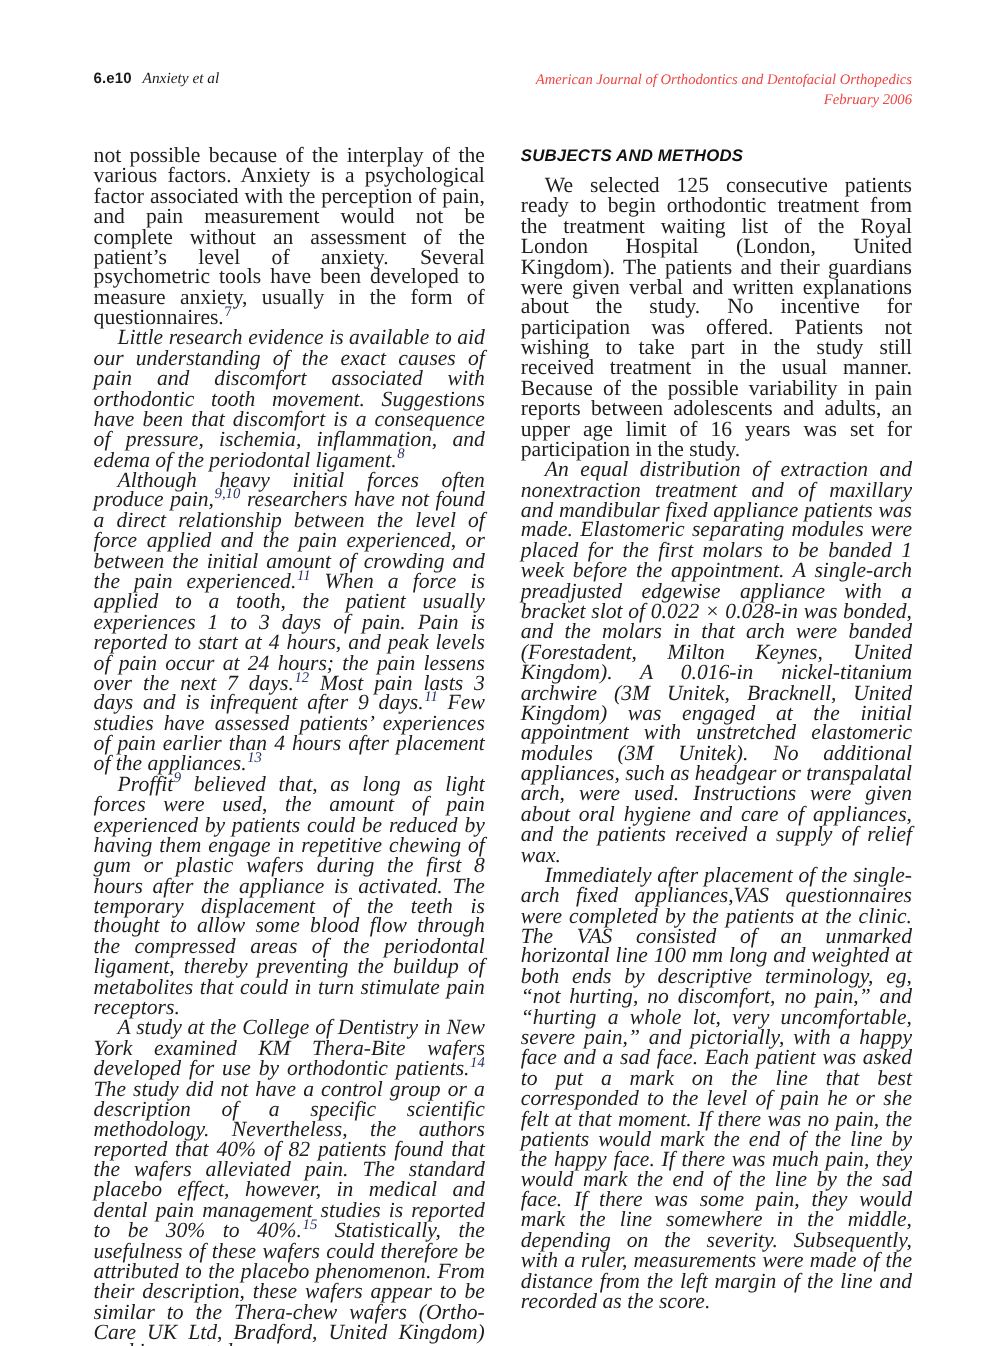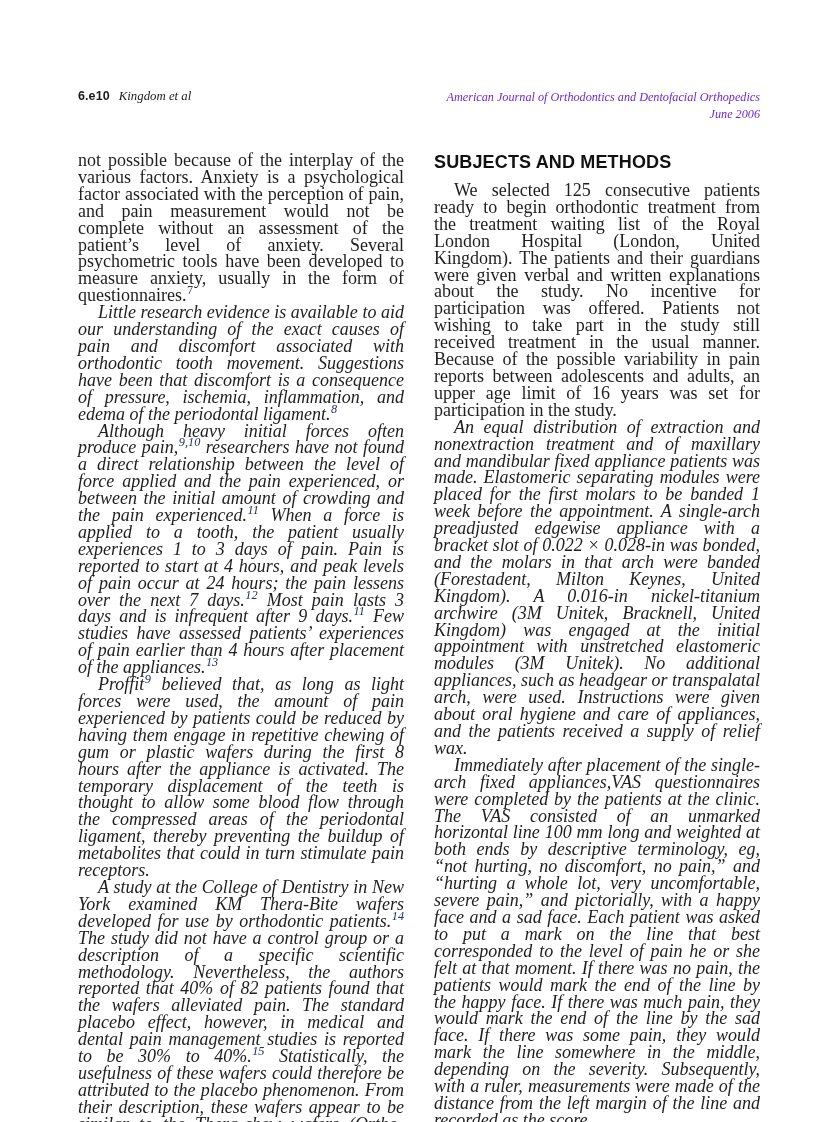--- a/index.html
+++ b/index.html
@@ -15,21 +15,20 @@
     color: #1a1a1a;
     overflow: hidden;
   }
 
   .page {
     position: absolute;
     left: 0; top: 0;
     width: 838px;
     height: 824px;
     box-sizing: border-box;
-    margin-top: 31px;
   }
 
   
   .running-head {
     position: absolute;
     left: 78px;
     top: 58px;
     width: 682px;
     display: flex;
     justify-content: space-between;
@@ -53,21 +52,21 @@
     font-style: italic;
     font-size: 12.8px;
     color: #1a1a1a;
   }
   .rh-right {
     text-align: right;
     font-family: "Liberation Serif", "DejaVu Serif", serif;
     font-style: italic;
     font-size: 12.2px;
     line-height: 16.5px;
-    color: #6d28d9;
+    color: #ef4444;
     white-space: nowrap;
   }
   .rh-right .journal { display: block; }
   .rh-right .issue { display: block; }
 
   
   .columns {
     position: absolute;
     left: 78px;
     top: 121px;
@@ -75,24 +74,25 @@
     display: flex;
     gap: 30px;
   }
   .col {
     width: 326px;
   }
 
   .sec-head {
     font-family: "Liberation Sans", "DejaVu Sans", sans-serif;
     font-weight: bold;
-    font-size: 18px;
+    font-size: 14px;
     letter-spacing: 0.15px;
     margin: 0 0 9px 0;
     color: #111111;
+    font-style: italic;
   }
 
   p.para {
     margin: 0;
     font-size: 18px;
     line-height: 16.9px;
     text-align: justify;
     text-justify: inter-word;
     hyphens: none;
     color: #1e1e1e;
@@ -115,25 +115,25 @@
   }
 </style>
 </head>
 <body>
 
 <div class="page">
 
   <div class="running-head">
     <div class="rh-left">
       <span class="folio">6.e10</span>
-      <span class="authors">Kingdom et al</span>
+      <span class="authors">Anxiety et al</span>
     </div>
     <div class="rh-right">
       <span class="journal">American Journal of Orthodontics and Dentofacial Orthopedics</span>
-      <span class="issue">June 2006</span>
+      <span class="issue">February 2006</span>
     </div>
   </div>
 
   <div class="columns">
 
     <div class="col" id="left-col">
         <p class="para">not possible because of the interplay of the various factors. Anxiety is a psychological factor associated with the perception of pain, and pain measurement would not be complete without an assessment of the patient’s level of anxiety. Several psychometric tools have been developed to measure anxiety, usually in the form of questionnaires.<sup class="ref">7</sup></p>
         <p class="para indent">Little research evidence is available to aid our understanding of the exact causes of pain and discomfort associated with orthodontic tooth movement. Suggestions have been that discomfort is a consequence of pressure, ischemia, inflammation, and edema of the periodontal ligament.<sup class="ref">8</sup></p>
         <p class="para indent">Although heavy initial forces often produce pain,<sup class="ref">9,10</sup> researchers have not found a direct relationship between the level of force applied and the pain experienced, or between the initial amount of crowding and the pain experienced.<sup class="ref">11</sup> When a force is applied to a tooth, the patient usually experiences 1 to 3 days of pain. Pain is reported to start at 4 hours, and peak levels of pain occur at 24 hours; the pain lessens over the next 7 days.<sup class="ref">12</sup> Most pain lasts 3 days and is infrequent after 9 days.<sup class="ref">11</sup> Few studies have assessed patients’ experiences of pain earlier than 4 hours after placement of the appliances.<sup class="ref">13</sup></p>
         <p class="para indent">Proffit<sup class="ref">9</sup> believed that, as long as light forces were used, the amount of pain experienced by patients could be reduced by having them engage in repetitive chewing of gum or plastic wafers during the first 8 hours after the appliance is activated. The temporary displacement of the teeth is thought to allow some blood flow through the compressed areas of the periodontal ligament, thereby preventing the buildup of metabolites that could in turn stimulate pain receptors.</p>

